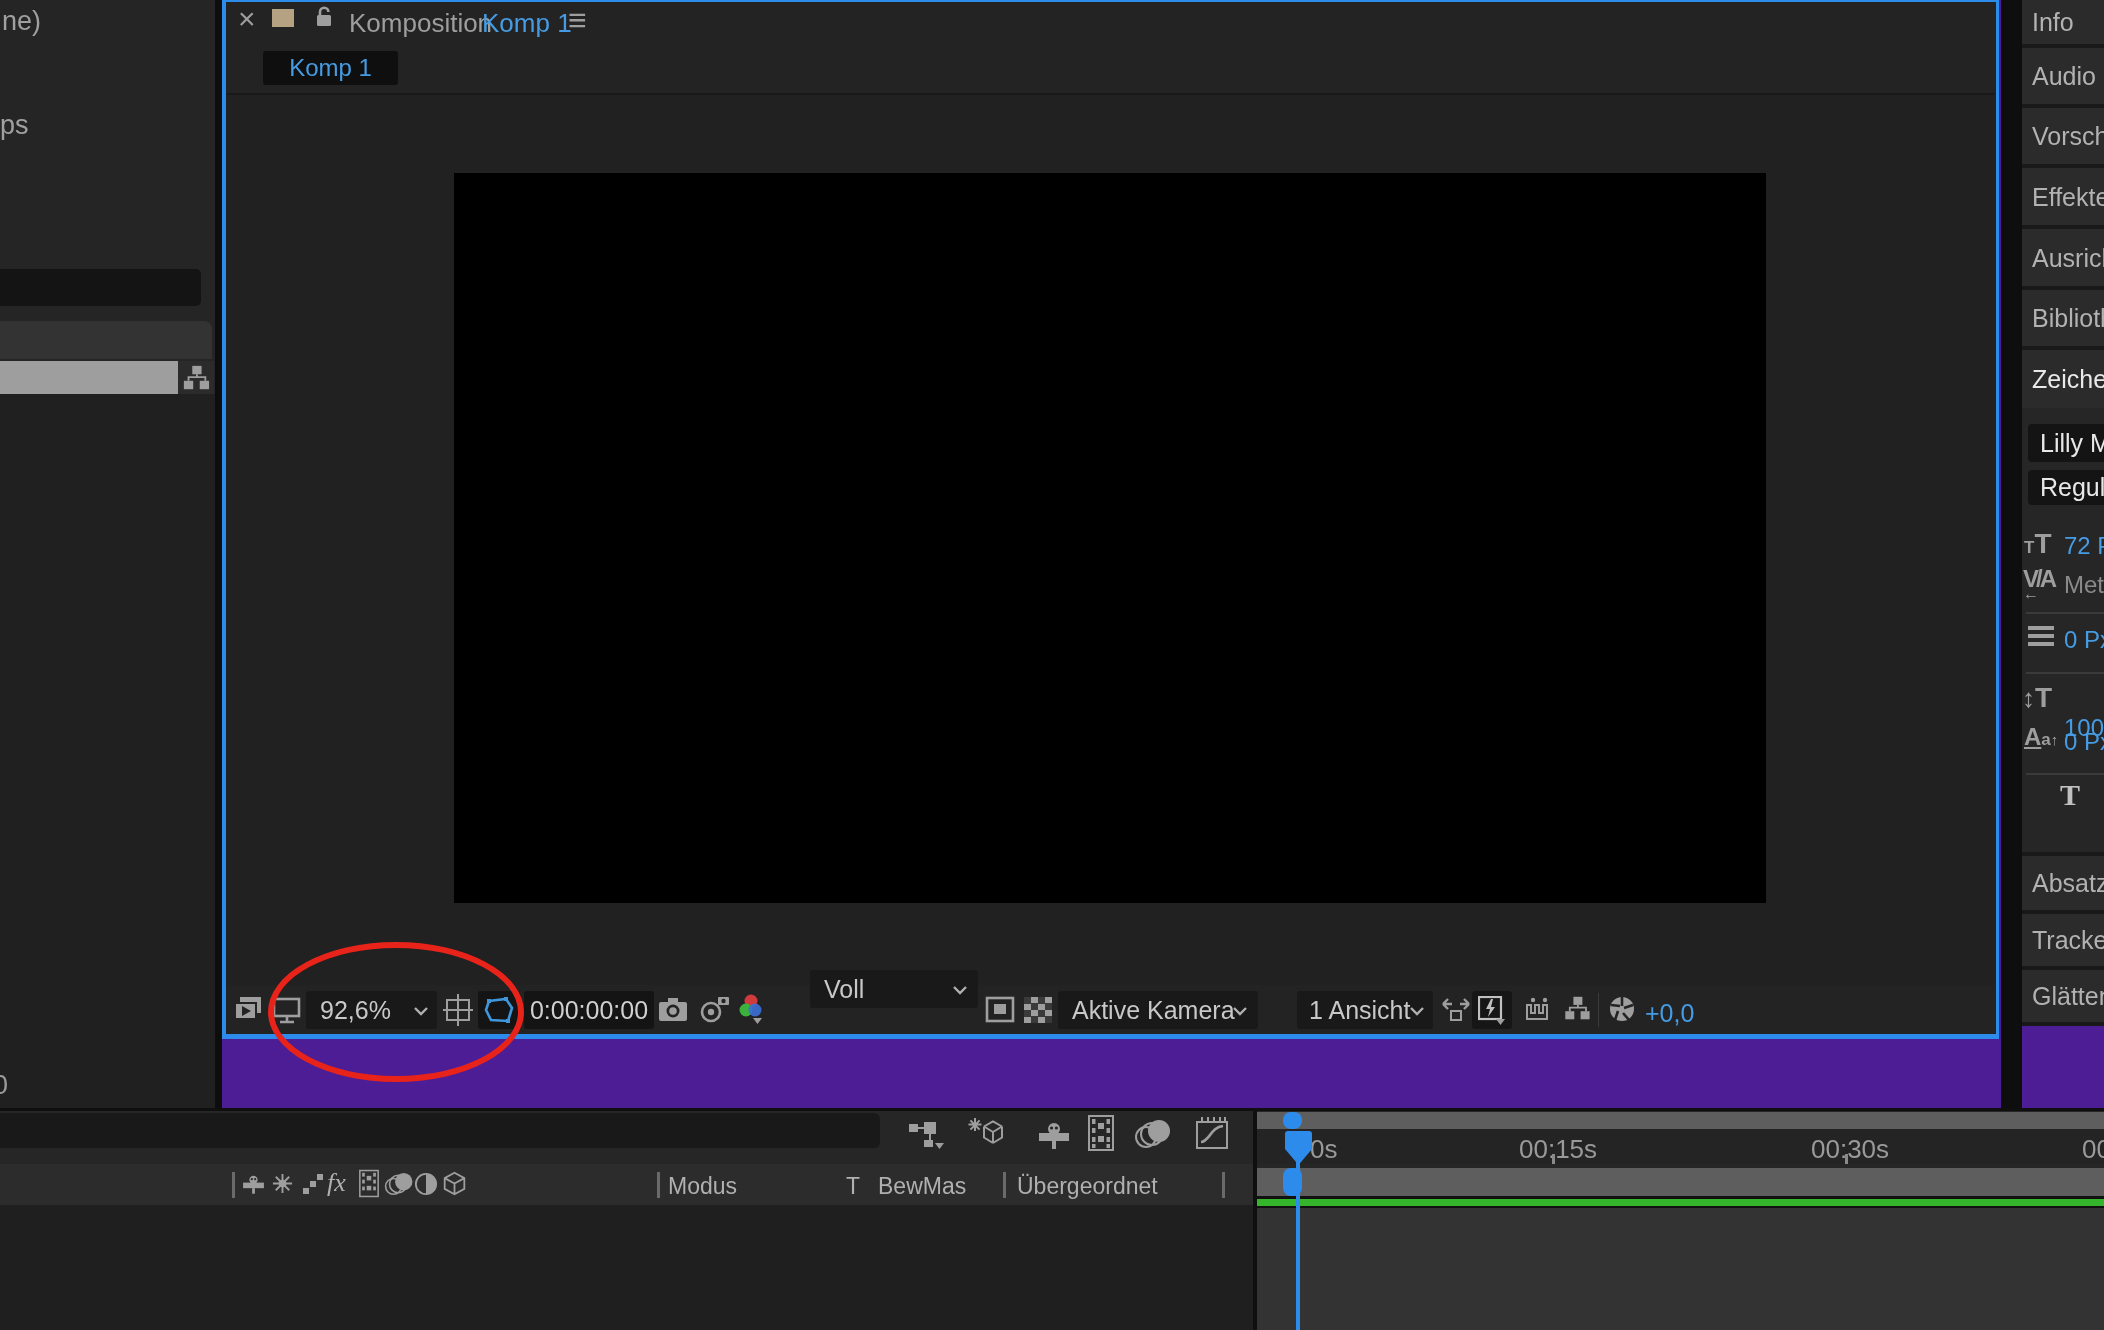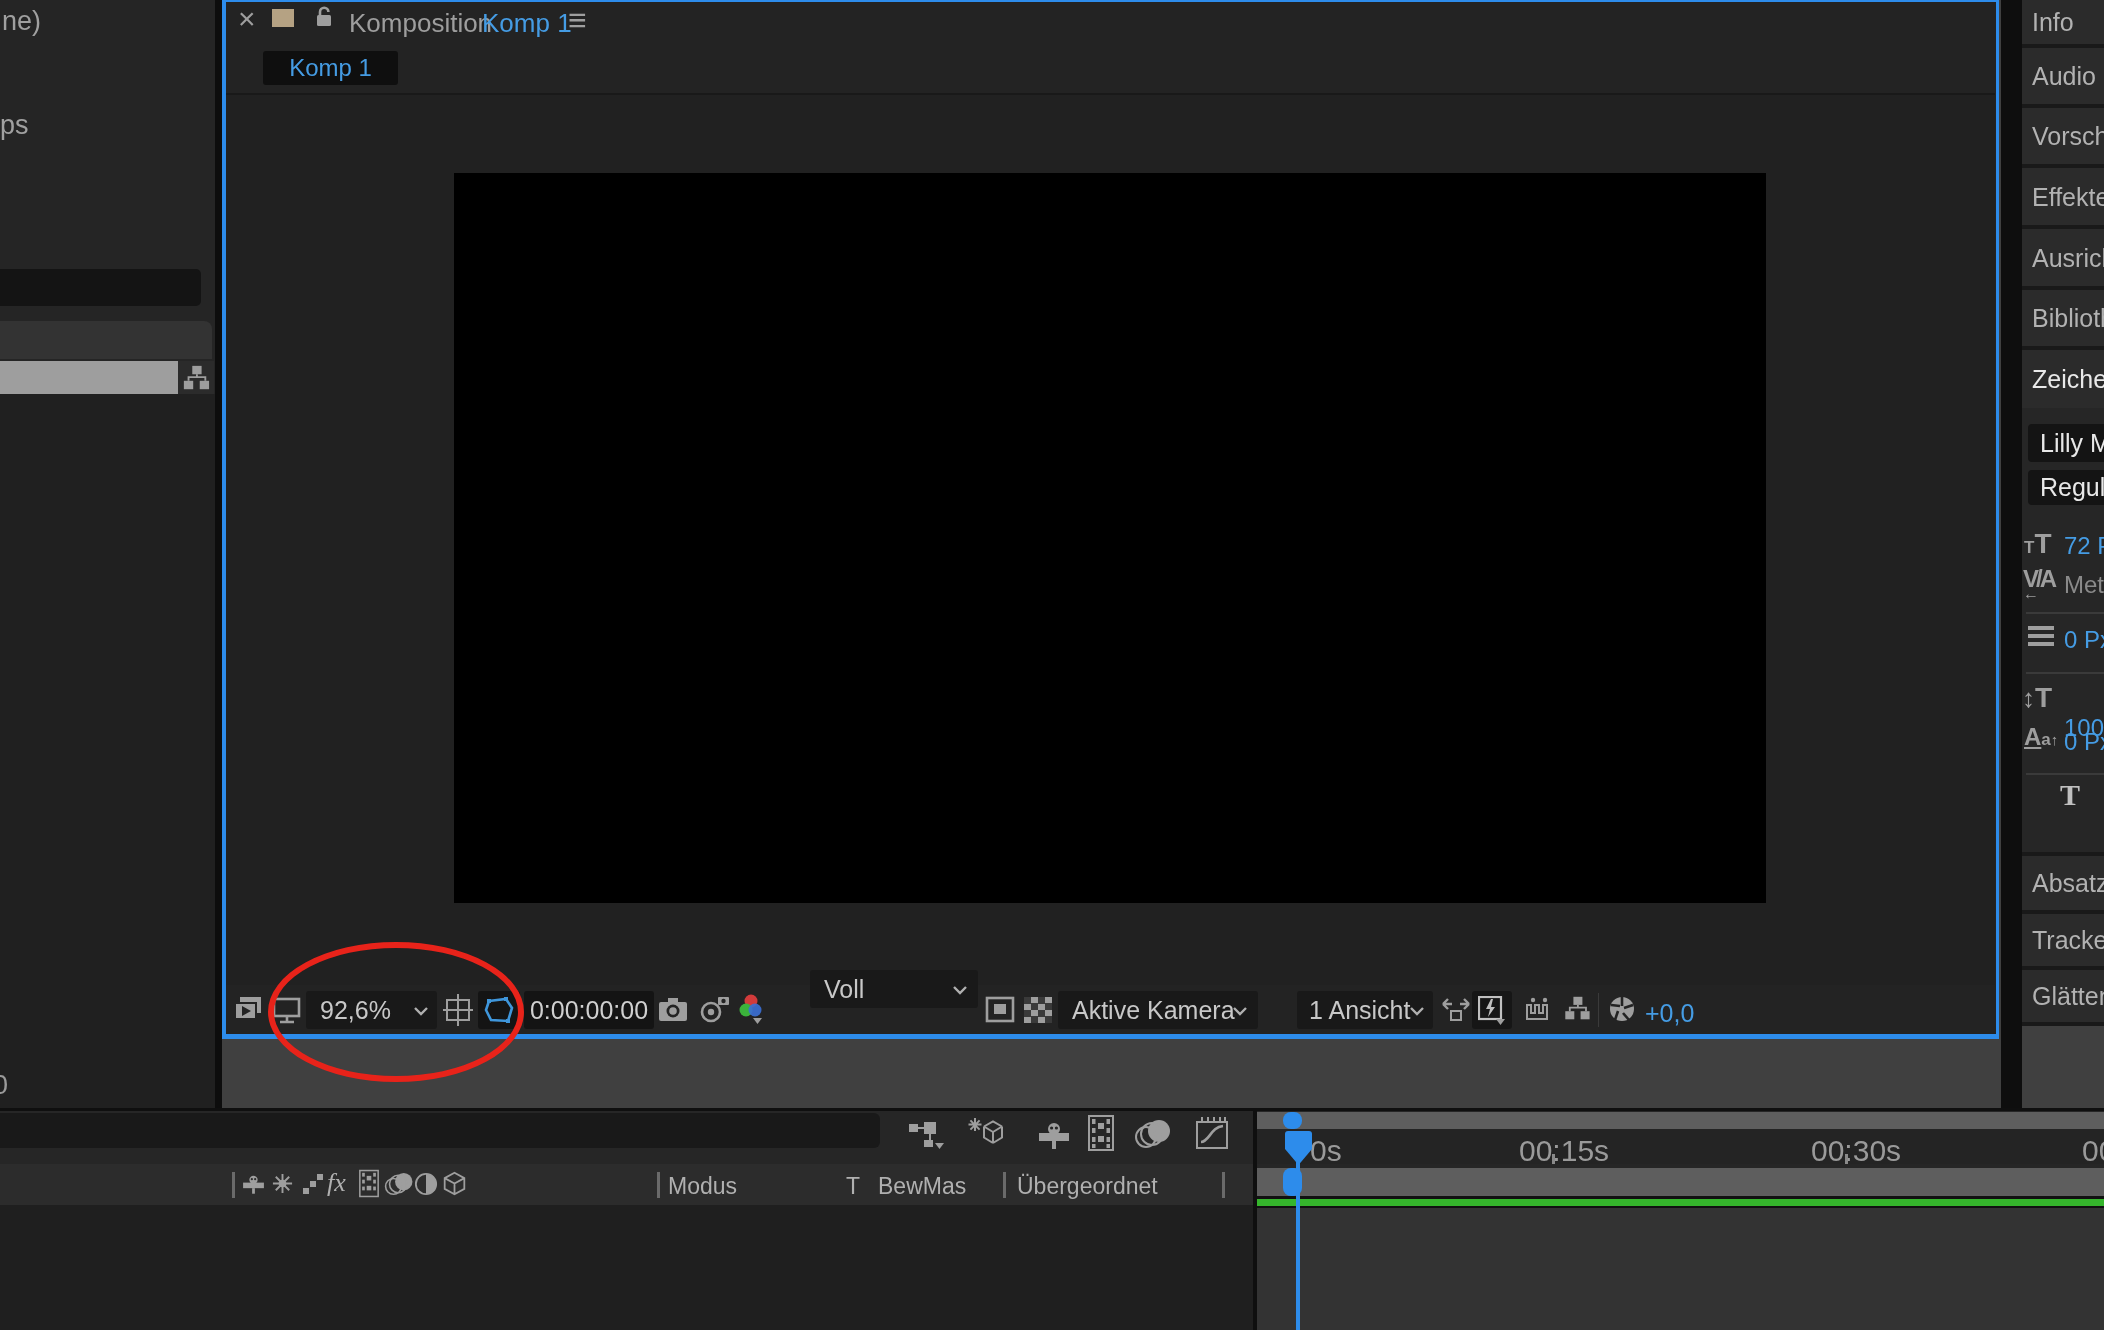--- a/index.html
+++ b/index.html
@@ -1,33 +1,33 @@
 <!DOCTYPE html>
 <html><head>
 <meta charset="utf-8">
 <style>
   html,body{margin:0;padding:0;background:#111;}
-  #app{position:relative;width:2104px;height:1330px;background:#404040;overflow:hidden;
+  #app{position:relative;width:2104px;height:1330px;background:#4c1d95;overflow:hidden;
        font-family:"Liberation Sans",sans-serif;color:#c8c8c8;}
   .abs{position:absolute;}
   .ico{color:#9e9e9e;}
   svg{display:block;}
   .st{stroke:#9e9e9e;stroke-width:2;fill:none;}
   .fl{fill:#9e9e9e;}
   .box{background:#191919;border-radius:3px;}
   .ddl{font-size:25px;color:#c8c8c8;}
   .blue{color:#459ce4;}
   .sbrow{left:2022px;width:82px;background:#2b2b2b;color:#b2b2b2;font-size:25px;}
   .sbrow .lbl{position:absolute;left:10px;top:50%;transform:translateY(-50%);white-space:nowrap;}
   .sbrow.active{color:#e9e9e9;}
   .chdiv{left:2026px;width:78px;height:2px;background:#3a3a3a;}
   .chval{font-size:24px;white-space:nowrap;}
   .hdrtxt{font-size:23px;color:#b0b0b0;white-space:nowrap;}
   .vbar{width:3px;height:26px;background:#6a6a6a;}
-  .rlbl{font-size:30px;color:#9a9a9a;white-space:nowrap;}
+  .rlbl{font-size:26px;color:#9a9a9a;white-space:nowrap;}
   .tick{width:3px;height:10px;background:#8a8a8a;}
   .bars i{display:block;width:26px;height:4px;background:#9e9e9e;margin:4px 0;}
 </style>
 </head>
 <body>
 
 <div id="app">
 
   <div class="abs" style="left:0;top:0;width:215px;height:1110px;background:#252525;"></div>
   <div class="abs" style="left:0;top:394px;width:215px;height:716px;background:#202020;"></div>

